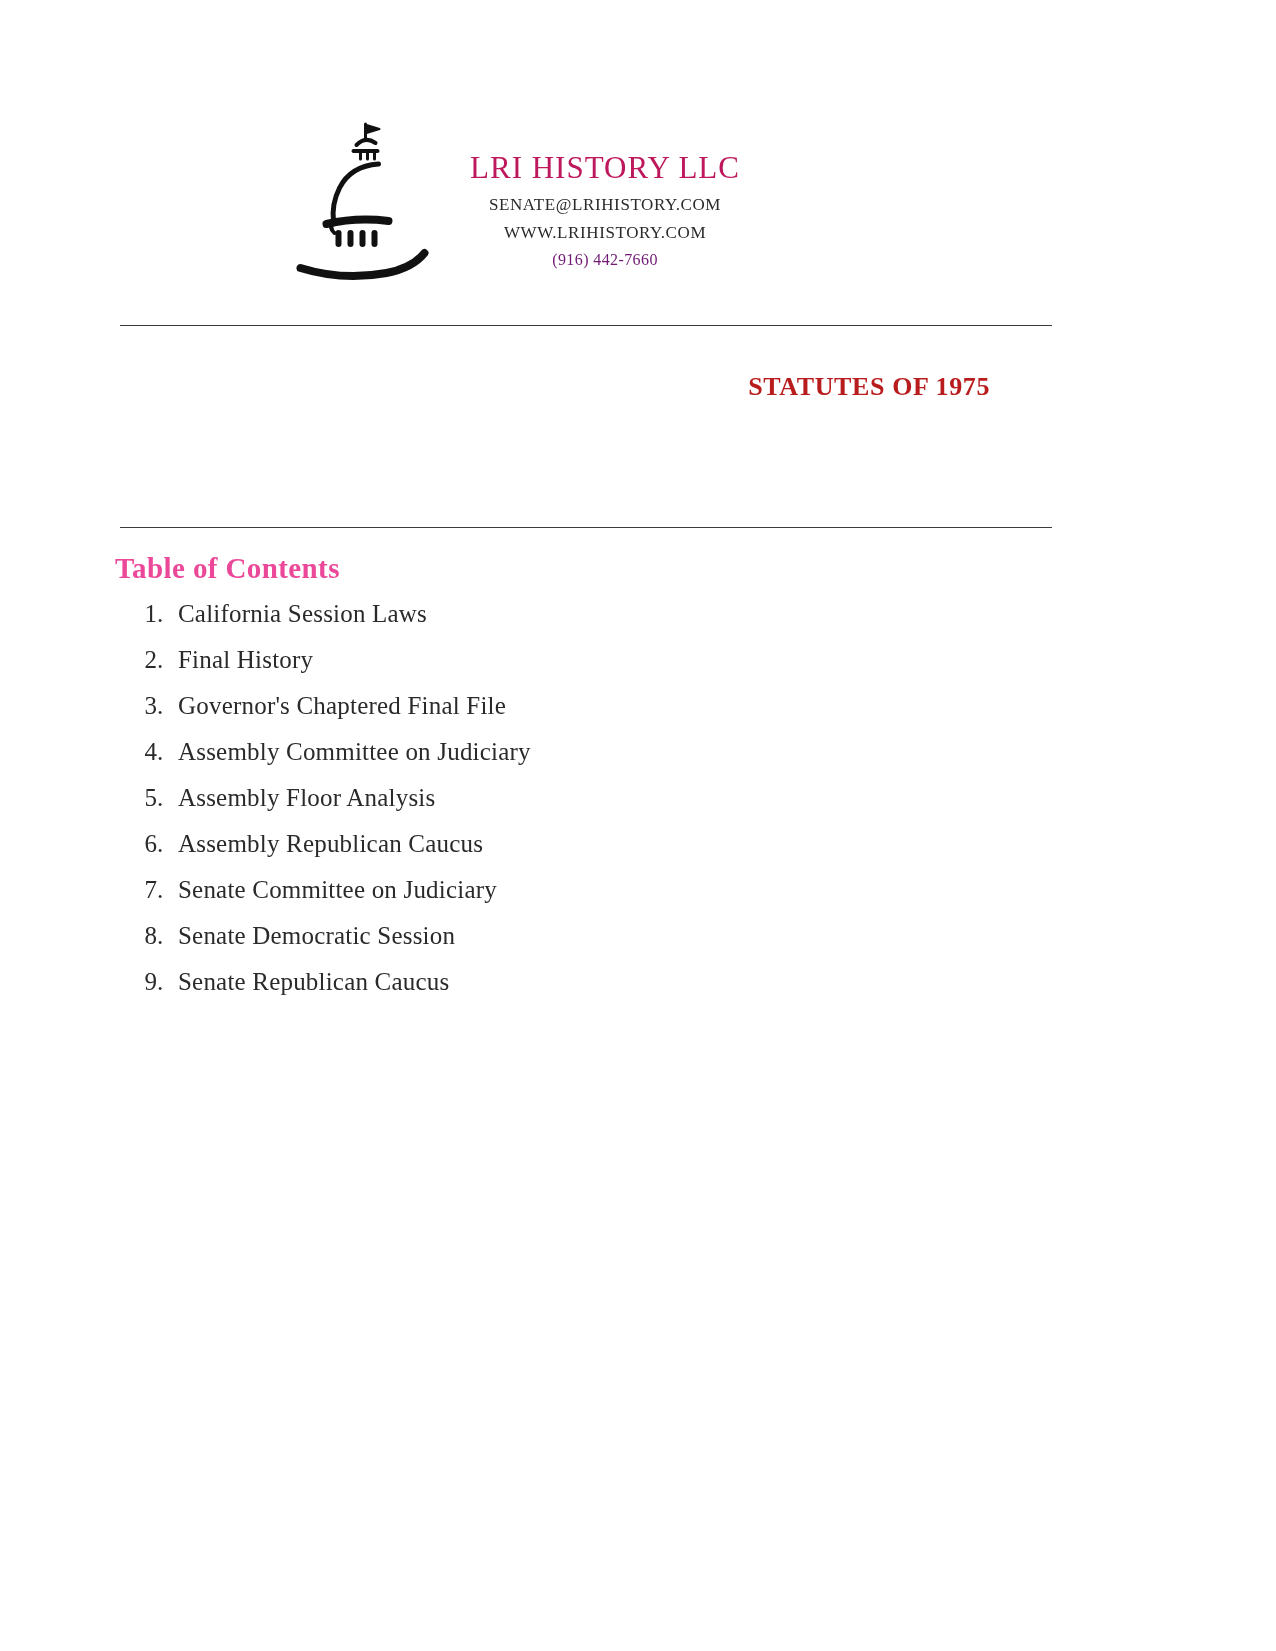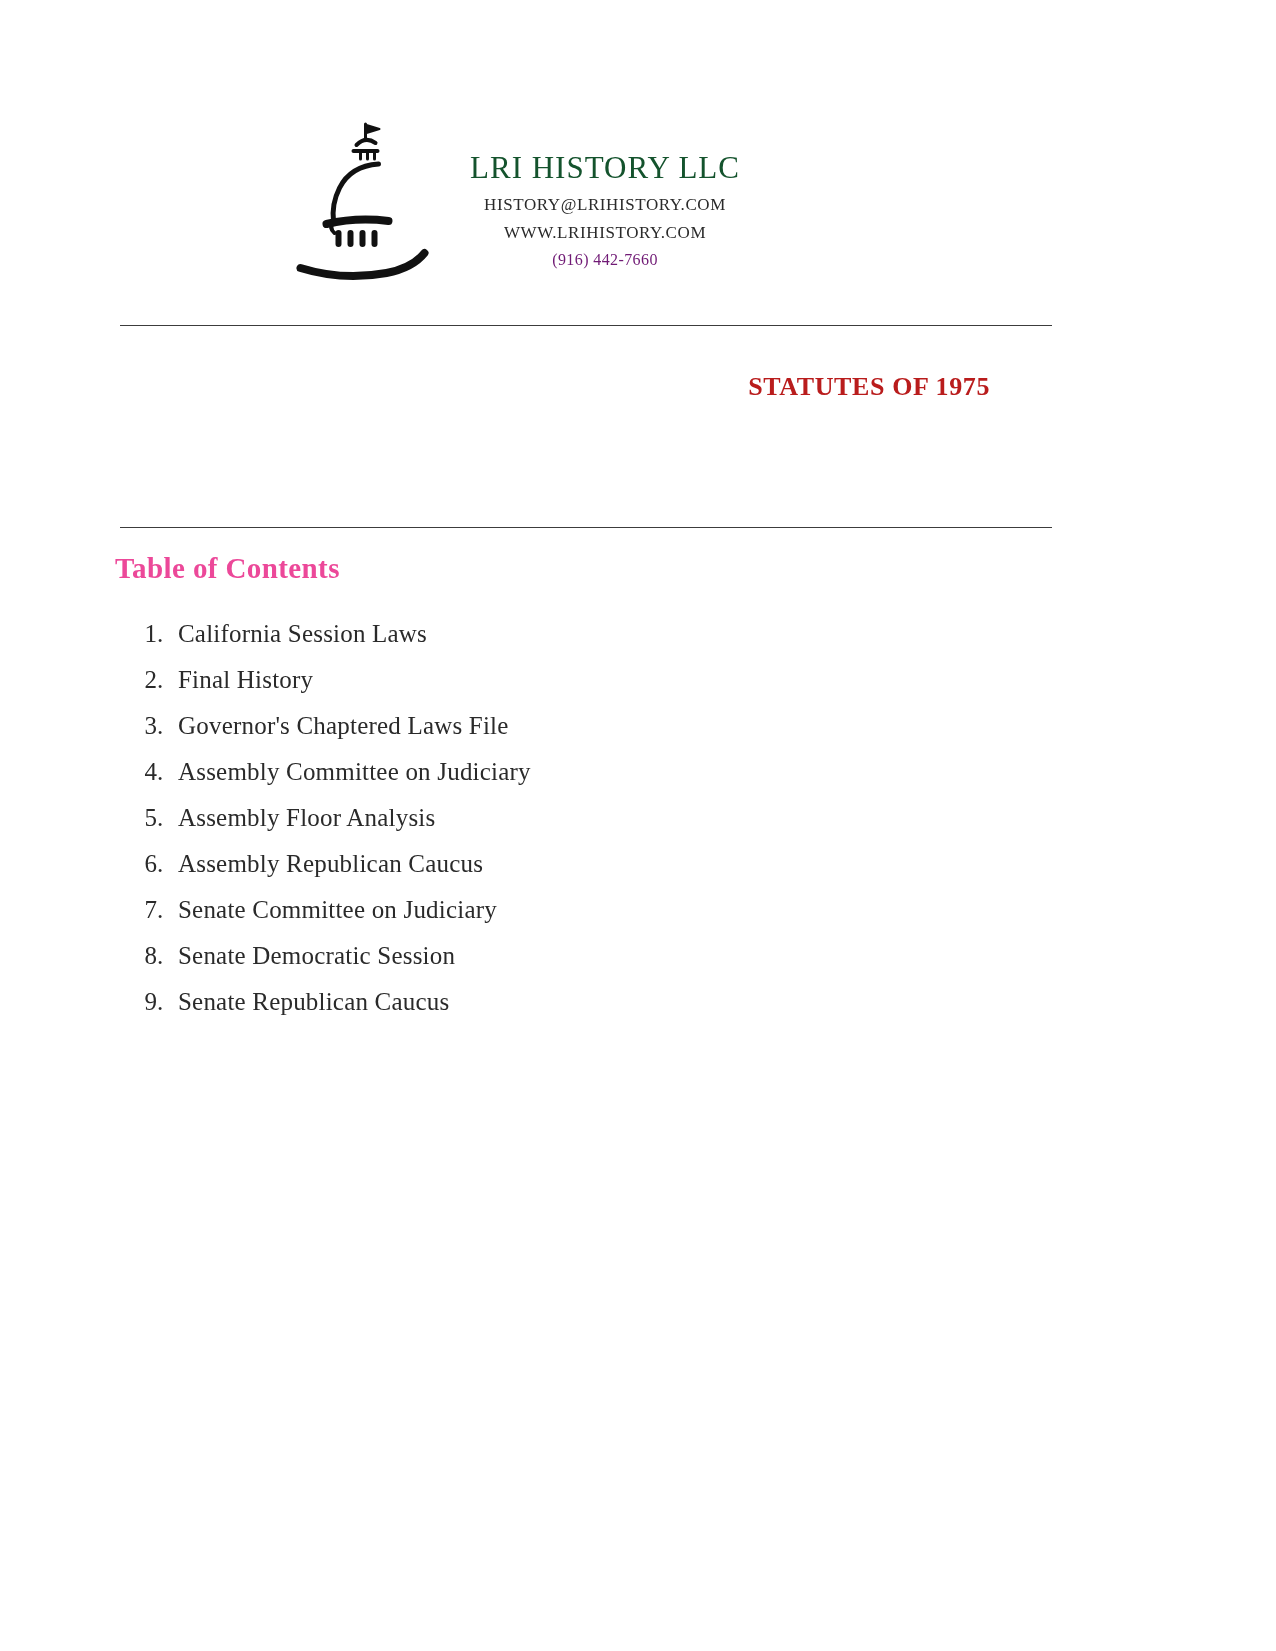--- a/index.html
+++ b/index.html
@@ -29,21 +29,21 @@
   .header-text {
     position: absolute;
     left: 430px;
     top: 150px;
     width: 350px;
     text-align: center;
   }
   .company-name {
     font-size: 31px;
     letter-spacing: 1px;
-    color: #14532d;
+    color: #be185d;
     margin-bottom: 9px;
     white-space: nowrap;
   }
   .contact-line {
     font-size: 17px;
     letter-spacing: 0.6px;
     color: #2a2a2a;
     margin-bottom: 8px;
     white-space: nowrap;
   }
@@ -87,21 +87,21 @@
     left: 115px;
     top: 552px;
     font-size: 29px;
     font-weight: bold;
     letter-spacing: 0.4px;
     color: #ec4899;
   }
   .toc-list {
     position: absolute;
     left: 122px;
-    top: 620px;
+    top: 600px;
     list-style: decimal;
     padding-left: 48px;
     font-size: 25px;
     color: #2a2a2a;
   }
   .toc-list li {
     margin-bottom: 18px;
     padding-left: 8px;
     letter-spacing: 0.2px;
   }
@@ -132,38 +132,38 @@
         <path d="M72 115 v11" stroke-width="6"></path>
         <path d="M84 115 v11" stroke-width="6"></path>
 
         <path d="M10 150 q42 13 86 5 q26 -5 38 -20" stroke-width="8"></path>
       </g>
     </svg>
   </div>
 
   <div class="header-text">
     <div class="company-name">LRI HISTORY LLC</div>
-    <div class="contact-line">HISTORY@LRIHISTORY.COM</div>
+    <div class="contact-line">SENATE@LRIHISTORY.COM</div>
     <div class="contact-line">WWW.LRIHISTORY.COM</div>
     <div class="phone-line">(916) 442-7660</div>
   </div>
 
   <div class="rule rule-1"></div>
   <div class="rule rule-2"></div>
 
   <div class="title-block">
     <div class="title-line">STATUTES OF 1975</div>
   </div>
 
   <h1 class="toc-heading">Table of Contents</h1>
 
   <ol class="toc-list">
     <li>California Session Laws</li>
     <li>Final History</li>
-    <li>Governor's Chaptered Laws File</li>
+    <li>Governor's Chaptered Final File</li>
     <li>Assembly Committee on Judiciary</li>
     <li>Assembly Floor Analysis</li>
     <li>Assembly Republican Caucus</li>
     <li>Senate Committee on Judiciary</li>
     <li>Senate Democratic Session</li>
     <li>Senate Republican Caucus</li>
   </ol>
 
 </div>
 

